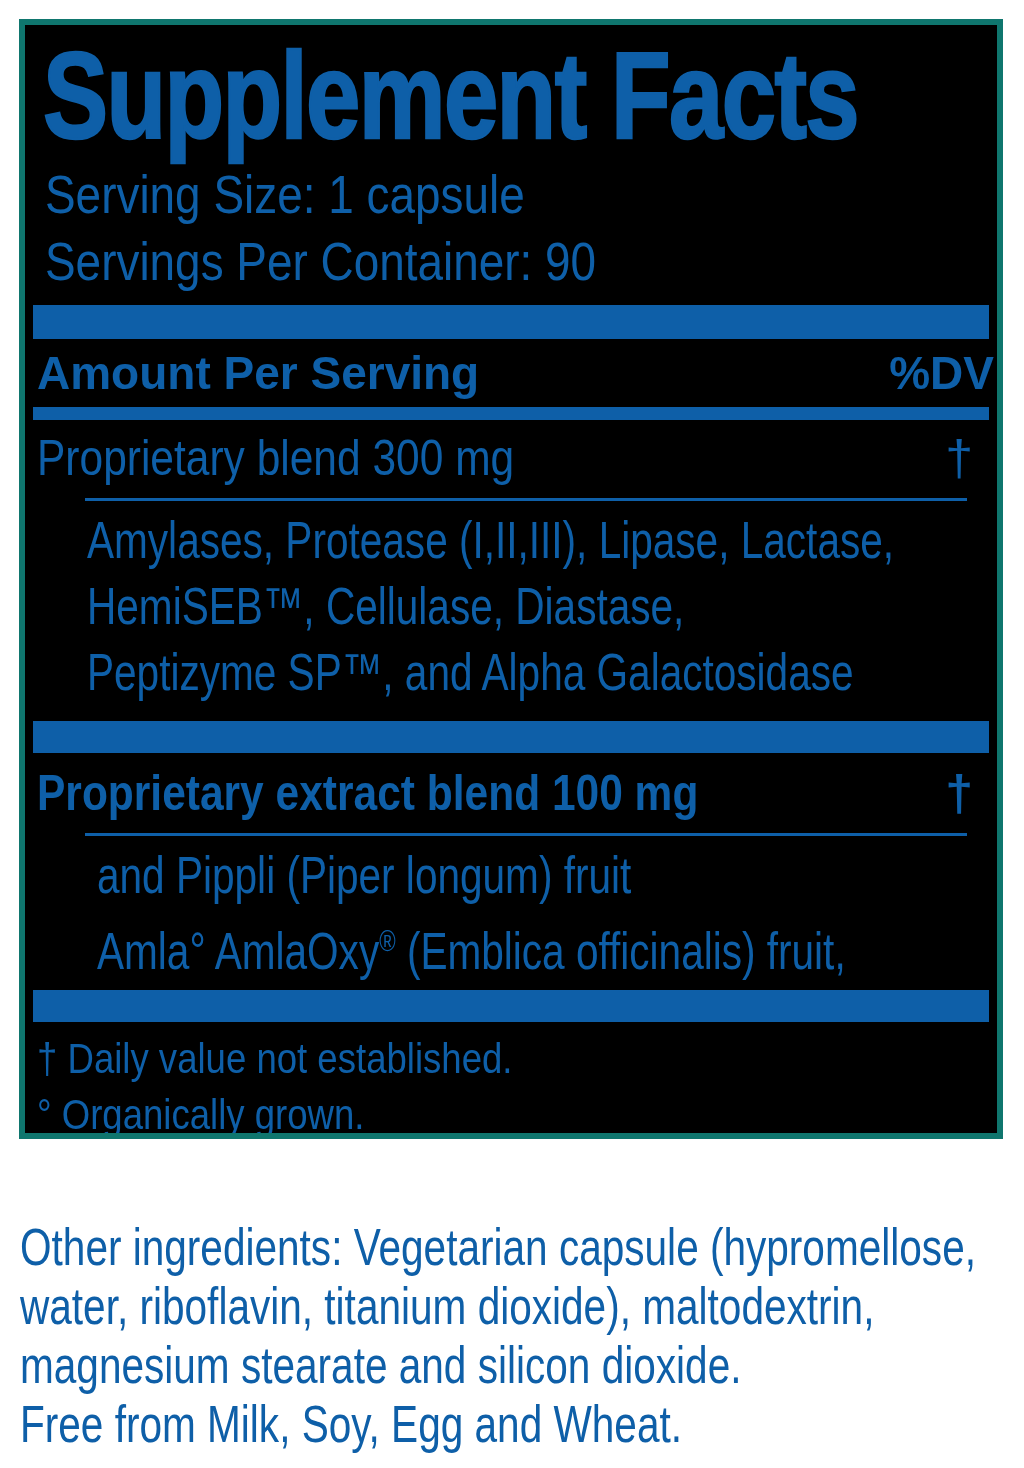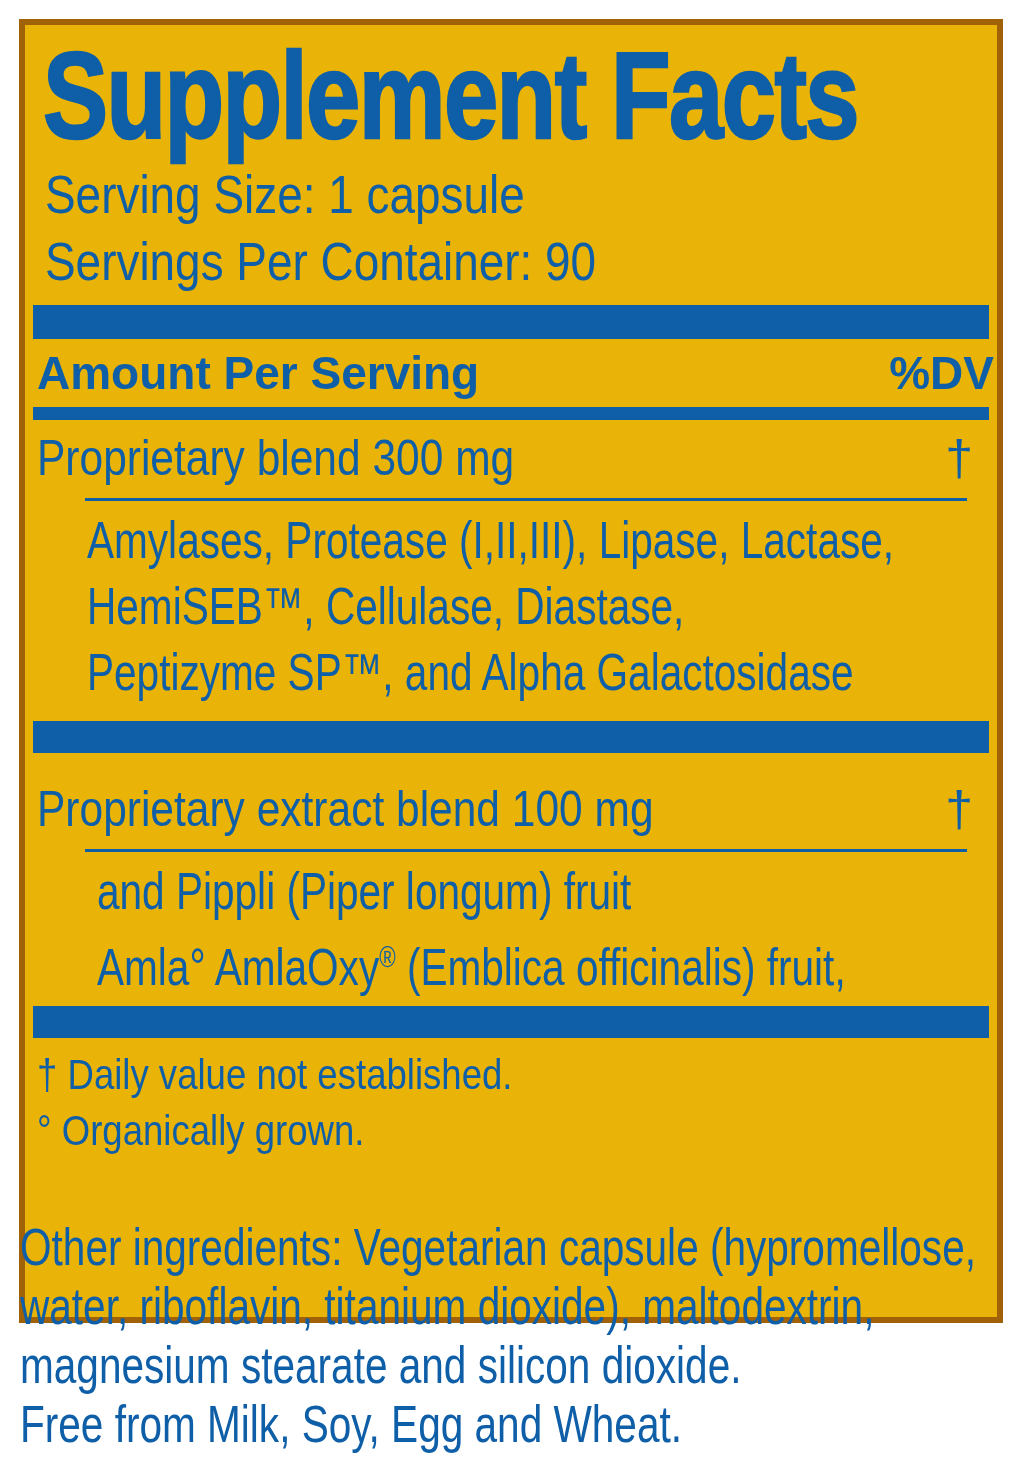--- a/index.html
+++ b/index.html
@@ -16,24 +16,24 @@
     position: relative;
     width: 1024px;
     height: 1468px;
     background: #ffffff;
   }
   .facts-box {
     position: absolute;
     left: 19px;
     top: 19px;
     width: 984px;
-    height: 1304px;
-    border: 6px solid #a16207;
+    height: 1120px;
+    border: 6px solid #0f766e;
     box-sizing: border-box;
-    background: #eab308;
+    background: #000000;
     overflow: hidden;
   }
   .cond {
     display: inline-block;
     transform-origin: left center;
     white-space: nowrap;
   }
   .panel-title {
     margin: 10px 0 0 18px;
     font-size: 122px;
@@ -93,21 +93,21 @@
   .ingredients sup { font-size: 55%; vertical-align: super; }
   .ingredients.extract { margin-left: 72px; }
   .footnotes {
     margin: 8px 0 0 12px;
     font-size: 43px;
     line-height: 56px;
   }
   .footnotes .cond { transform: scaleX(0.85); }
   .mt10 { margin-top: 10px; }
   .mt16 { margin-top: 16px; }
-  .mt8  { margin-top: 24px; }
+  .mt8  { margin-top: 8px; font-weight: bold; }
   .mt6  { margin-top: 6px; }
   .other-ingredients {
     position: absolute;
     left: 20px;
     top: 1218px;
     width: 1000px;
     font-size: 52px;
     line-height: 59px;
   }
   .other-ingredients .cond { transform: scaleX(0.78); }

